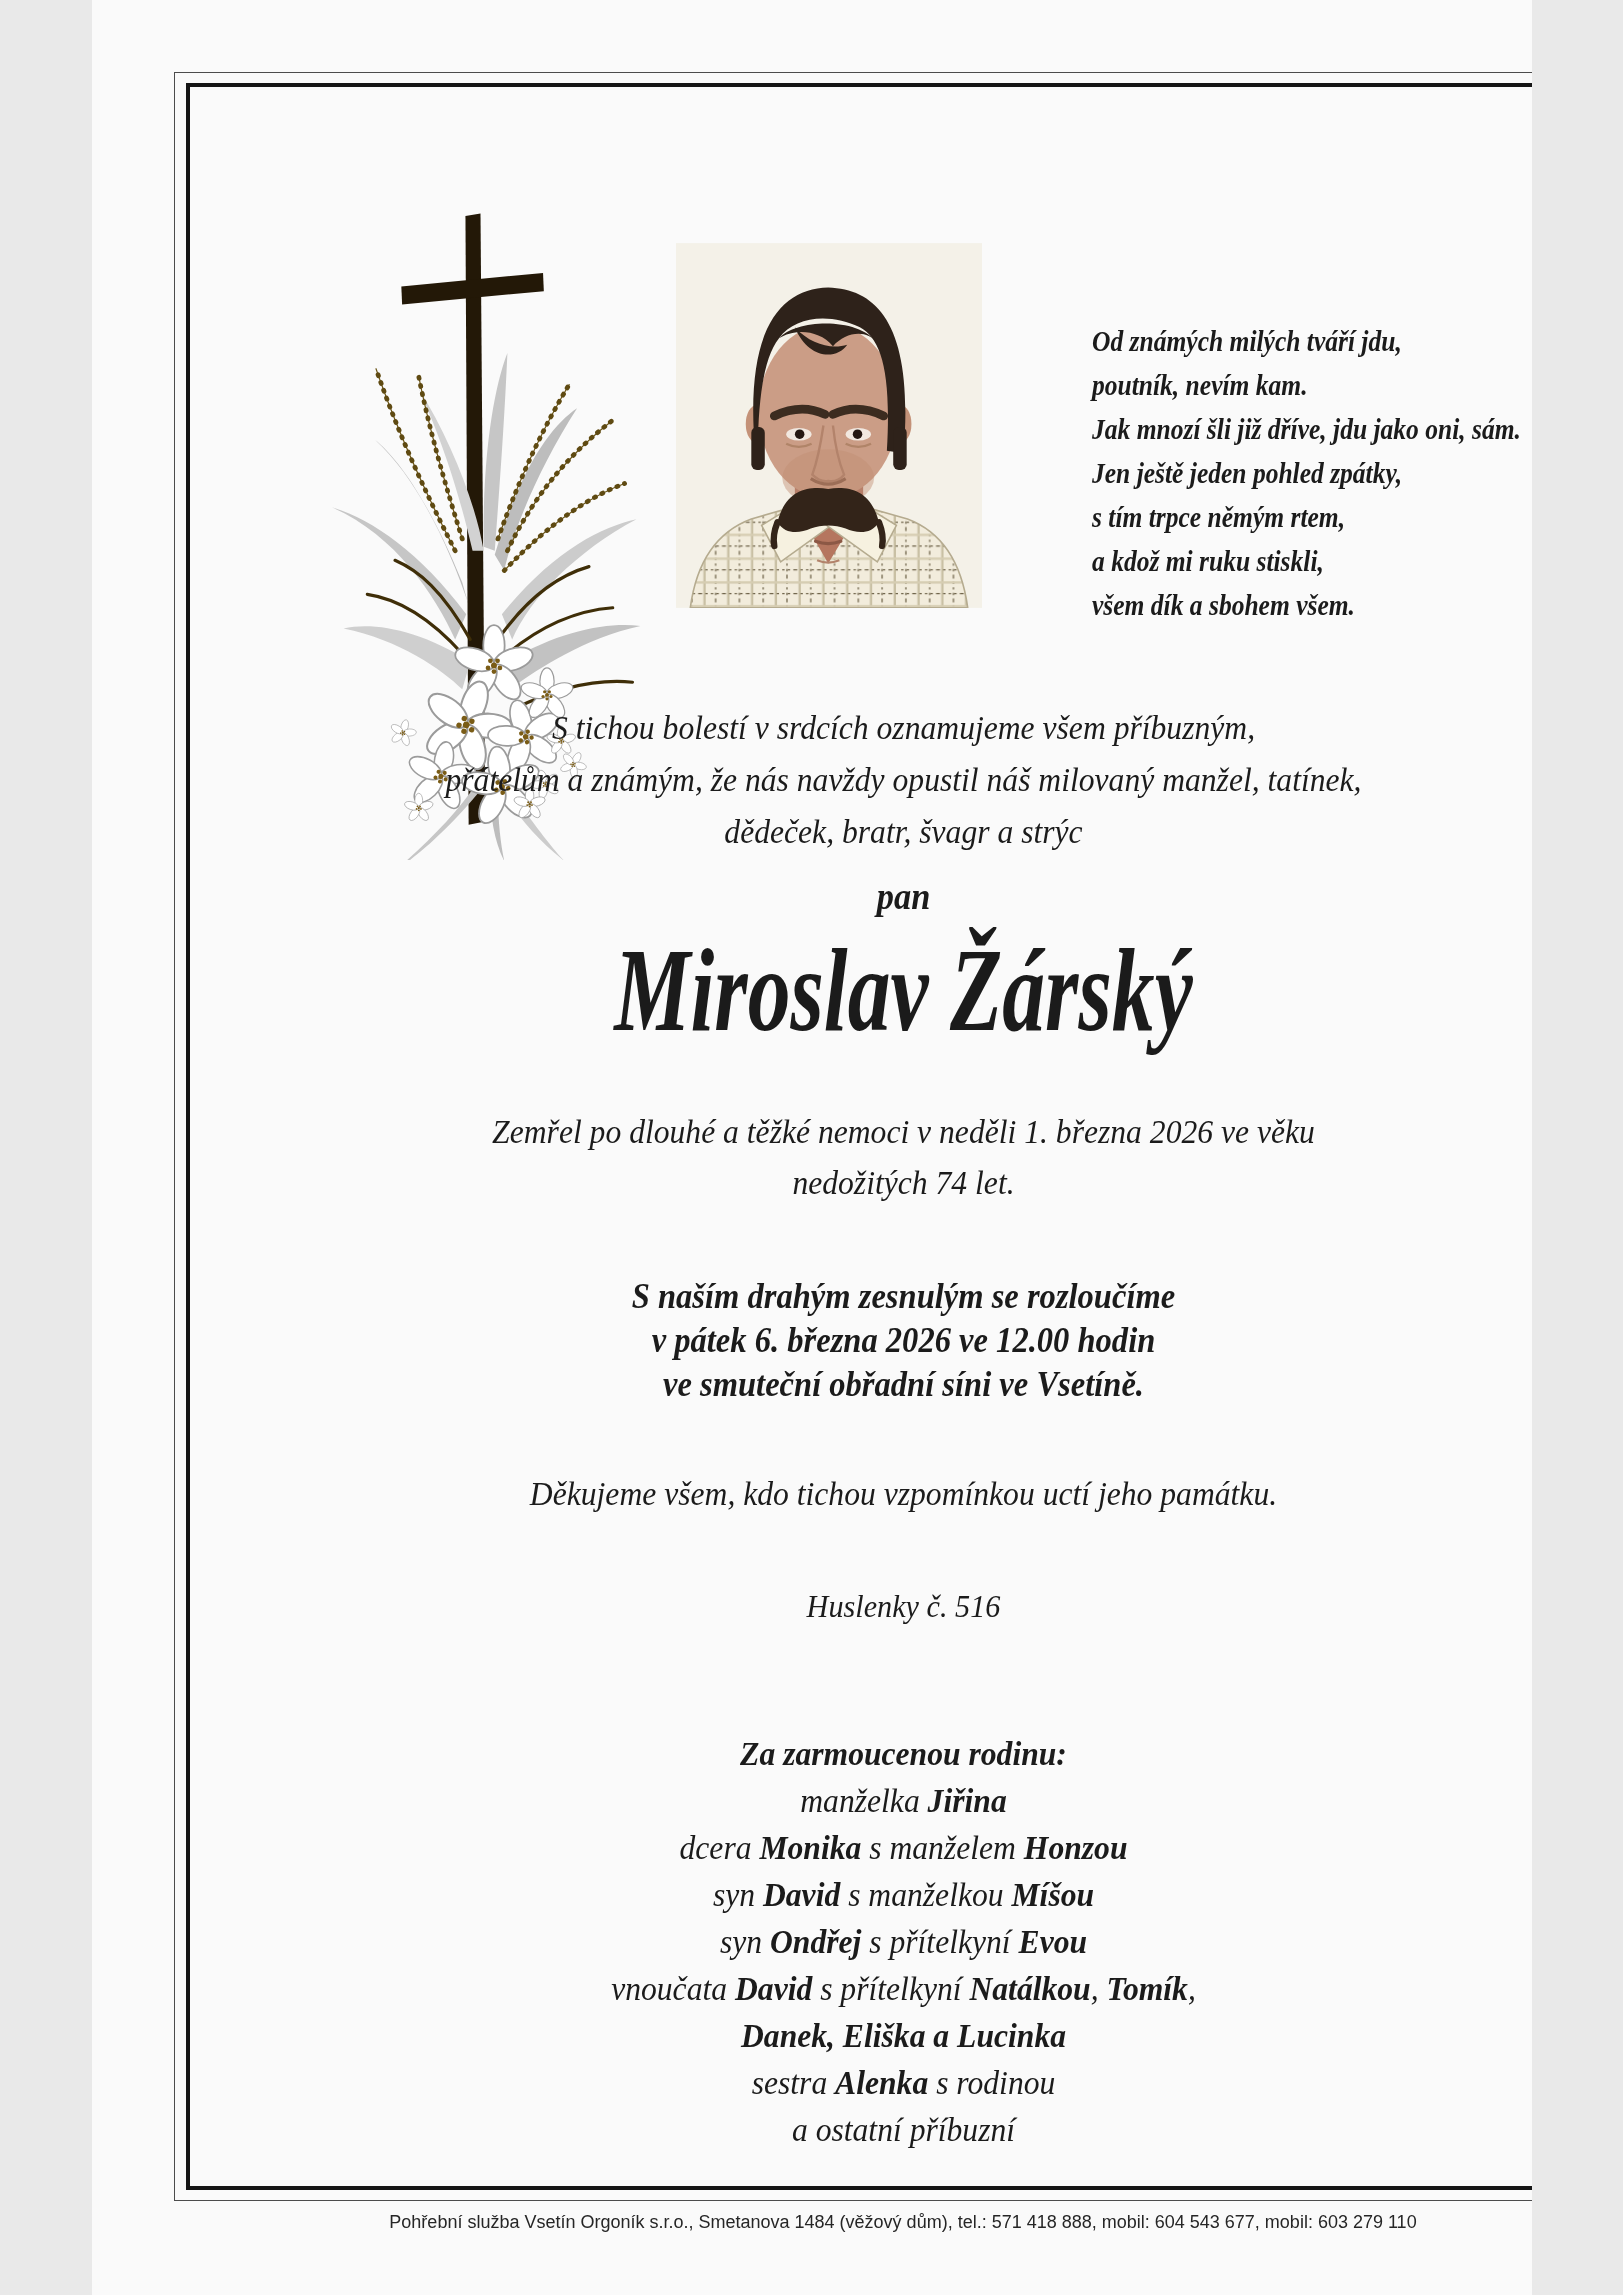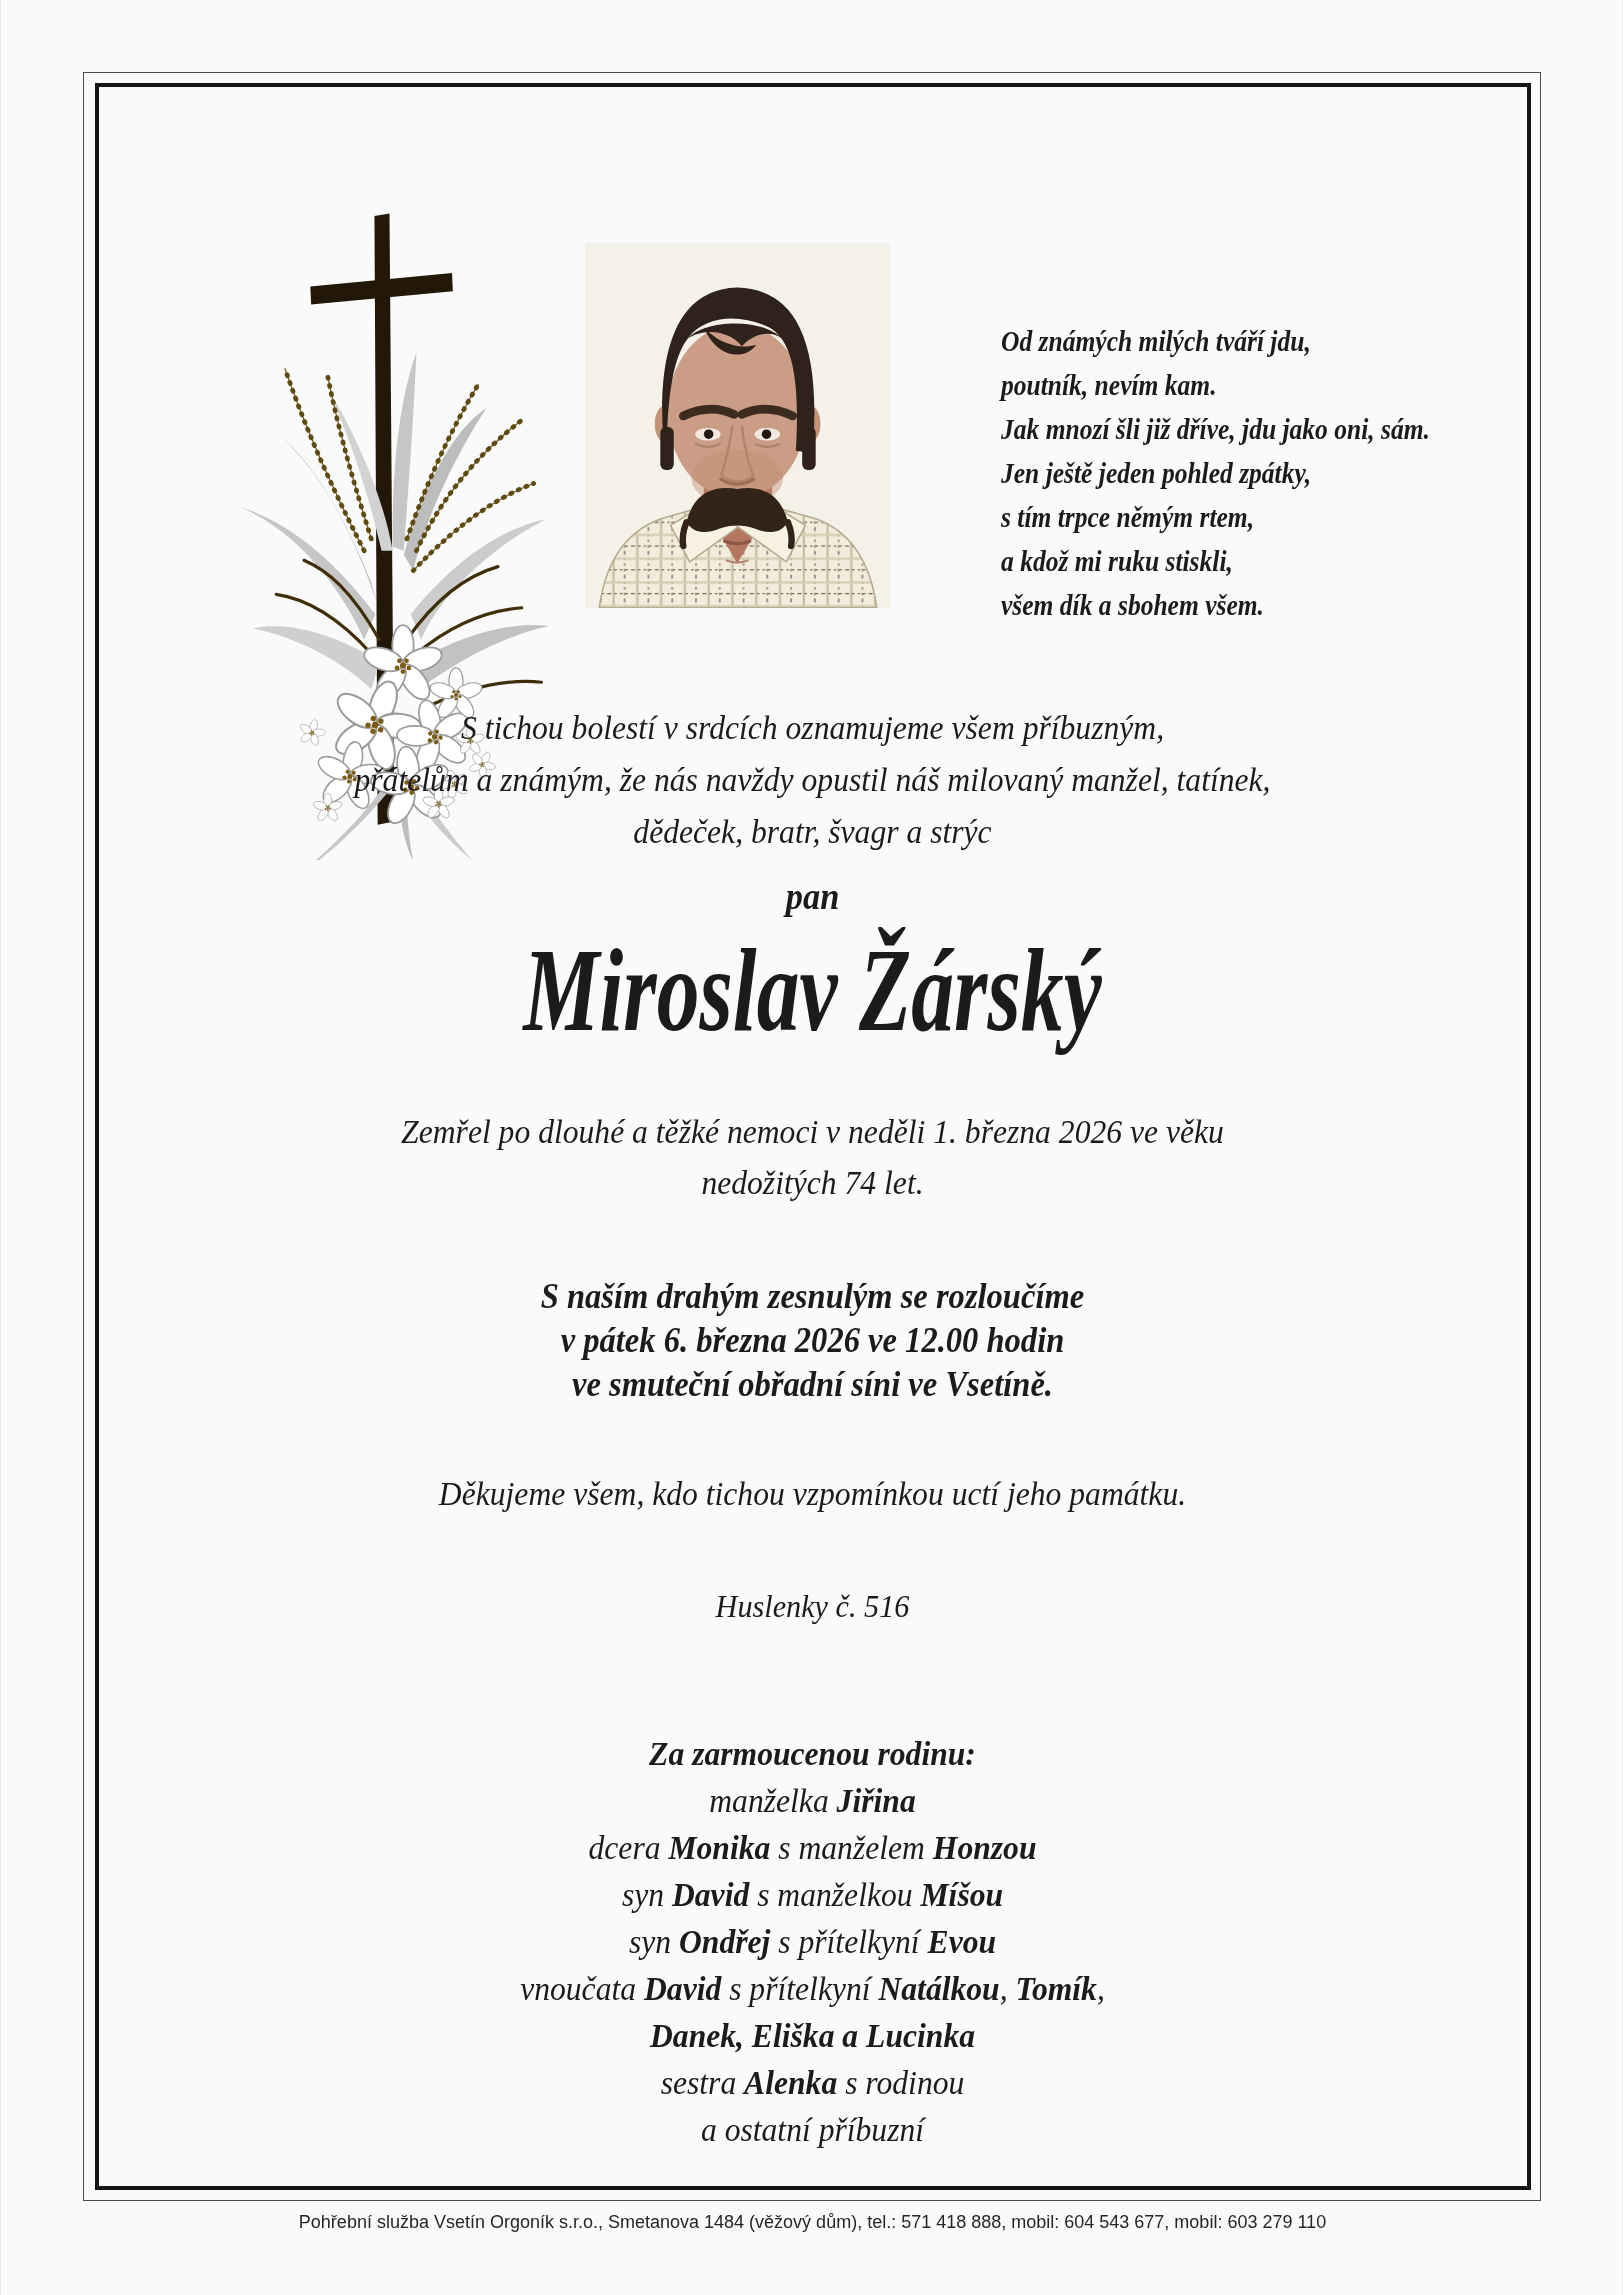--- a/index.html
+++ b/index.html
@@ -1,19 +1,19 @@
 <!DOCTYPE html>
 <html style="font-size:12.7px"><head>
 <meta charset="utf-8">
 <style>
   * { box-sizing: border-box; margin: 0; padding: 0; }
   html, body { background: #e9e9e9; }
   .page {
     position: relative;
-    width: 1621px; height: 2295px;
+    width: 1440px; height: 2295px;
     margin: 0 auto;
     background: #fafafa;
     color: #1b1b1b;
     font-family: "Liberation Serif", serif;
     overflow: hidden;
   }
   .frame-outer {
     position: absolute; left: 82px; top: 72px;
     width: 1458px; height: 2129px;
     border: 1.6px solid #4c4c4c;

